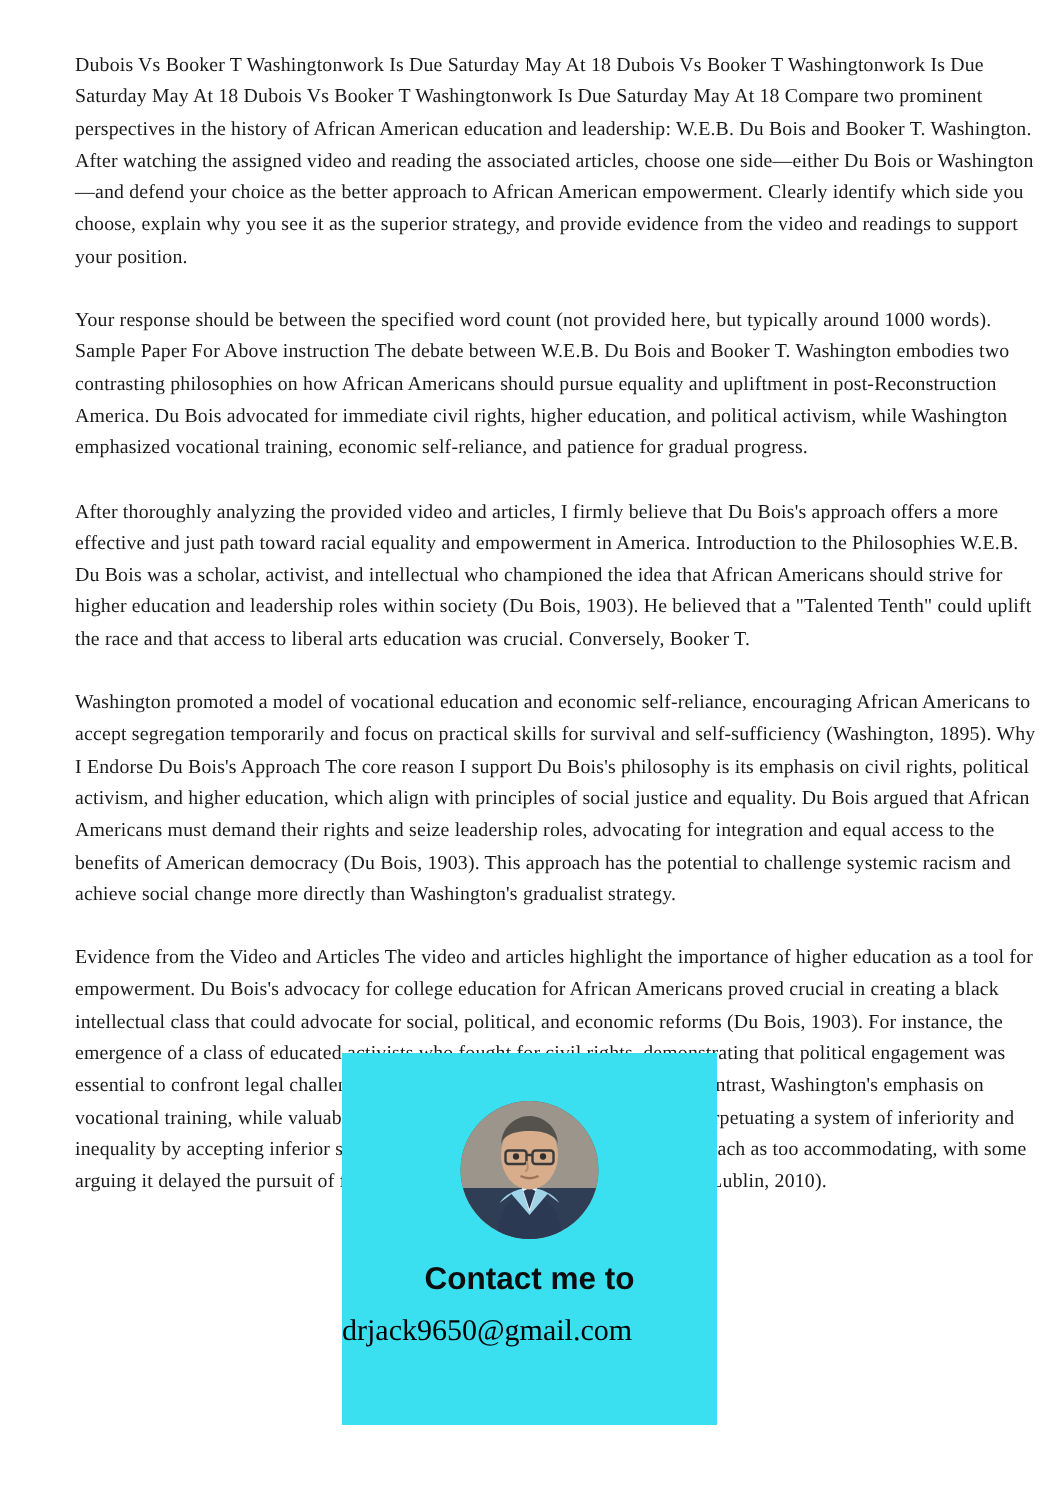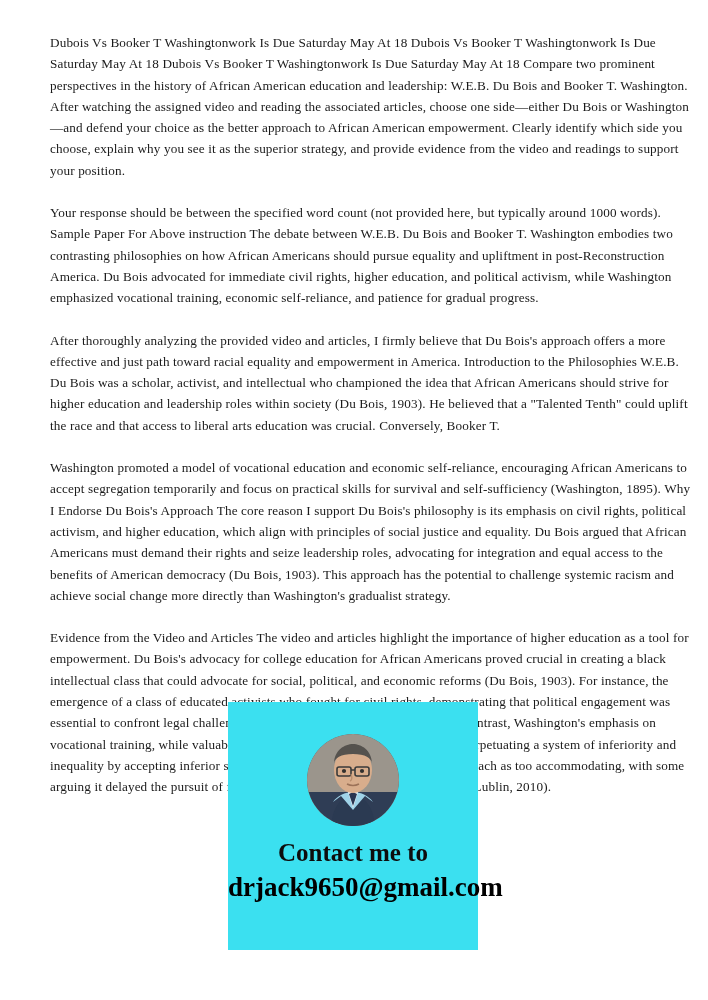--- a/index.html
+++ b/index.html
@@ -61,38 +61,38 @@
     margin-top: 32px;
     overflow: hidden;
     position: relative;
     background: #6f6a63;
     flex: none;
   }
   .avatar svg {
     display: block;
   }
   .contact-line1, .contact-line2 {
-    font-family: Liberation Serif, serif;
+    font-family: Liberation Sans, sans-serif;
     font-weight: bold;
-    font-size: 25px;
+    font-size: 21px;
     line-height: 26px;
     color: #0d0d0d;
     text-align: center;
     width: 100%;
   }
   .contact-line1 {
     margin-top: 14px;
   }
   .contact-email {
     font-family: "Liberation Serif", serif;
-    font-weight: bold;
-    font-size: 27px;
+    font-weight: normal;
+    font-size: 20px;
     line-height: 26px;
     color: #000000;
-    text-align: right;
+    text-align: left;
     width: 100%;
     margin-top: 8px;
   }
 </style>
 </head>
 <body>
 
 <div class="page">
 
   <div class="doc-body">

